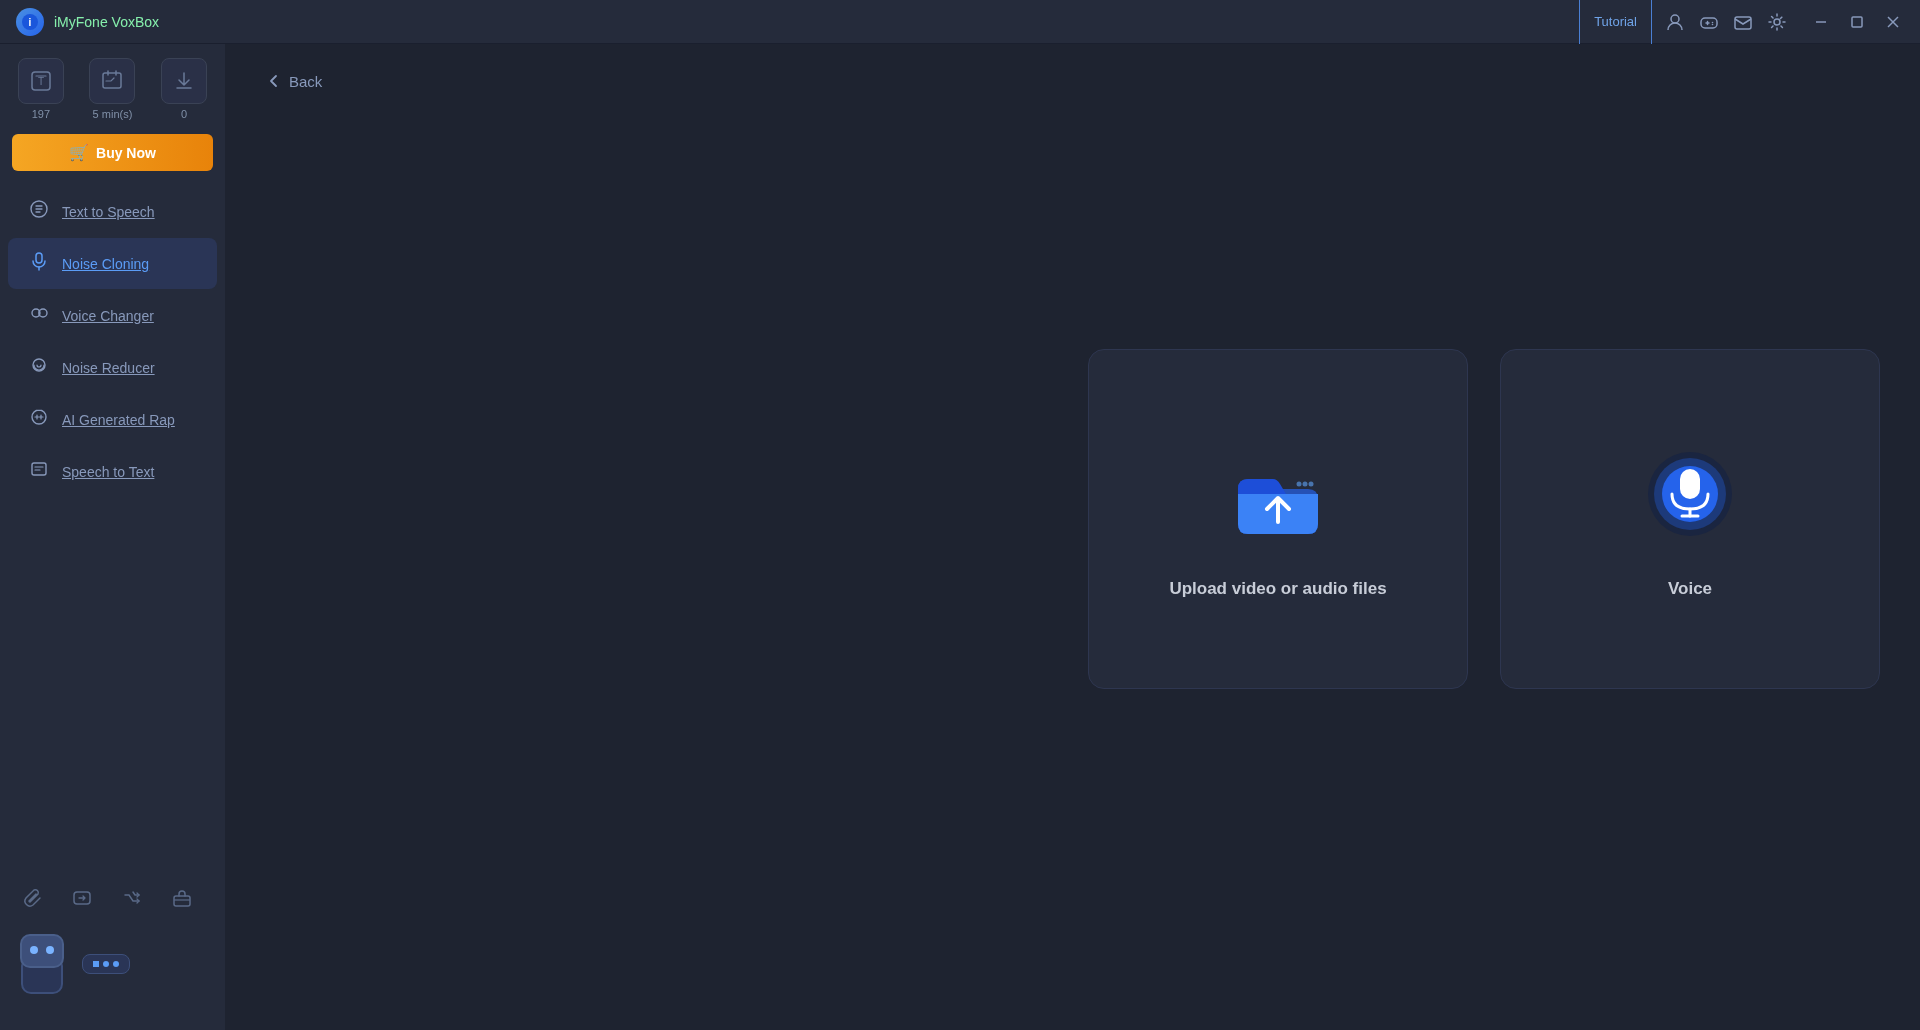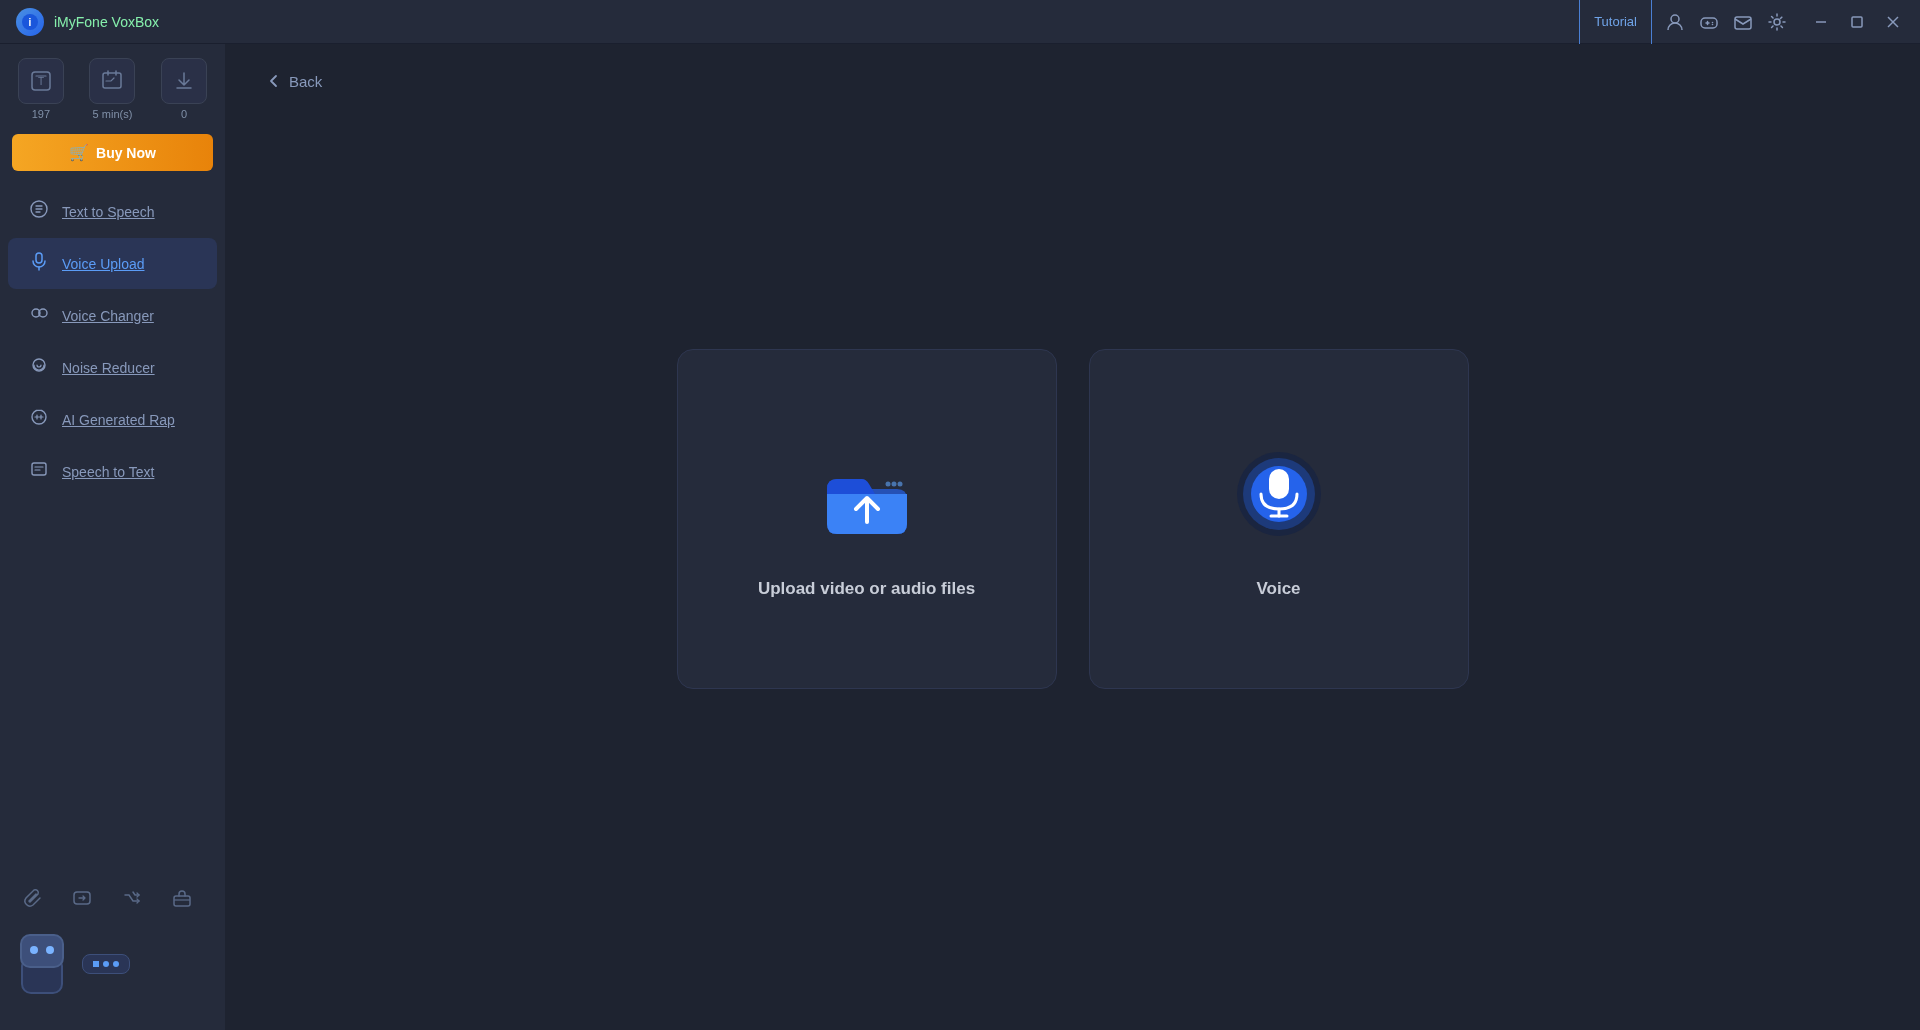--- a/index.html
+++ b/index.html
@@ -202,21 +202,21 @@
       font-size: 15px;
       cursor: pointer;
       margin-bottom: 26px;
       width: fit-content;
     }
 
     
     .cards-container {
       display: flex;
       gap: 32px;
-      justify-content: center;
+      justify-content: flex-end;
       align-items: center;
       flex: 1;
       padding-bottom: 80px;
     }
 
     .action-card {
       width: 380px;
       height: 340px;
       background: #252b3b;
       border: 1.5px solid #2e3650;
@@ -358,21 +358,21 @@
       </div>
 
       <div class="nav-item active">
         <span class="nav-icon">
           <svg width="20" height="20" viewBox="0 0 20 20" fill="none">
             <rect x="7" y="2" width="6" height="10" rx="3" stroke="#5b9cf6" stroke-width="1.5"></rect>
             <path d="M4 10c0 3.31 2.69 6 6 6s6-2.69 6-6" stroke="#5b9cf6" stroke-width="1.5" stroke-linecap="round"></path>
             <line x1="10" y1="16" x2="10" y2="19" stroke="#5b9cf6" stroke-width="1.5" stroke-linecap="round"></line>
           </svg>
         </span>
-        <span>Voice Upload</span>
+        <span>Noise Cloning</span>
       </div>
 
       <div class="nav-item">
         <span class="nav-icon">
           <svg width="20" height="20" viewBox="0 0 20 20" fill="none">
             <circle cx="7" cy="10" r="4" stroke="#8899bb" stroke-width="1.4"></circle>
             <circle cx="14" cy="10" r="4" stroke="#8899bb" stroke-width="1.4"></circle>
             <path d="M10 7v6" stroke="#8899bb" stroke-width="1" stroke-linecap="round"></path>
           </svg>
         </span>

